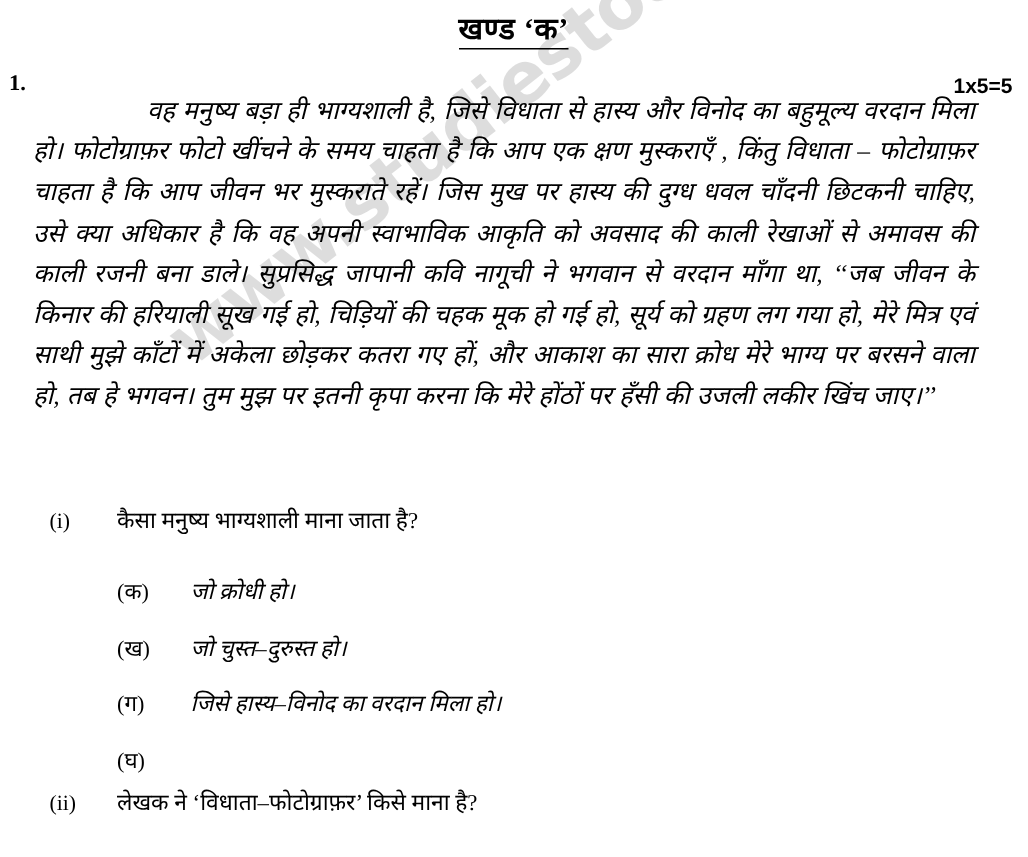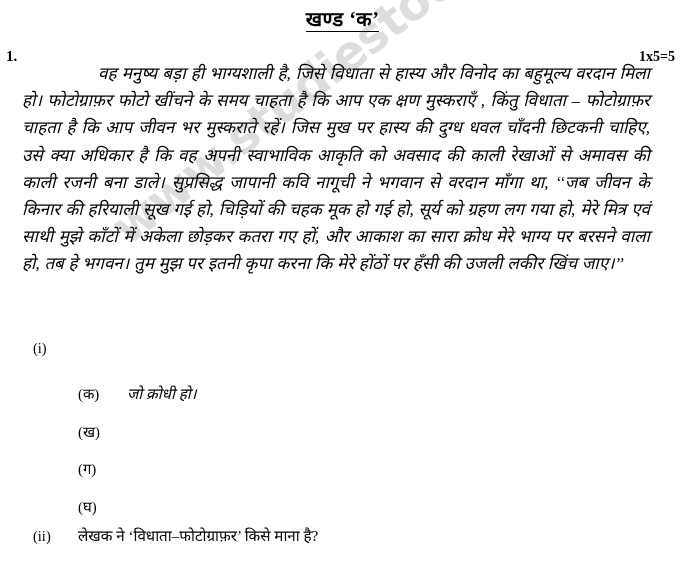--- a/index.html
+++ b/index.html
@@ -88,21 +88,21 @@
     font-weight: 700;
     letter-spacing: 0.2px;
     white-space: nowrap;
   }
   .q-marks {
     position: absolute;
     right: 10px;
     top: 3px;
     font-size: 14px;
     font-weight: 700;
-    font-family: Liberation Serif, serif;
+    font-family: Liberation Sans, sans-serif;
   }
 
   
   .passage {
     position: absolute;
     left: 22px;
     top: 60px;
     width: 628px;
     font-size: 17px;
     line-height: 27.2px;
@@ -167,33 +167,36 @@
 
   <div class="q-row">
     <span class="q-number">1.</span>
     <span class="q-marks">1x5=5</span>
   </div>
 
   <div class="passage">वह मनुष्य बड़ा ही भाग्यशाली है, जिसे विधाता से हास्य और विनोद का बहुमूल्य वरदान मिला हो।  फोटोग्राफ़र फोटो खींचने के समय चाहता है कि आप एक क्षण मुस्कराएँ , किंतु विधाता – फोटोग्राफ़र चाहता है कि आप जीवन भर मुस्कराते रहें।  जिस मुख पर हास्य की दुग्ध धवल चाँदनी छिटकनी चाहिए, उसे क्या अधिकार है कि वह अपनी स्वाभाविक आकृति को अवसाद की काली रेखाओं से अमावस की काली रजनी बना डाले।  सुप्रसिद्ध जापानी कवि नागूची ने भगवान से वरदान माँगा था, ‘‘जब जीवन के किनार की हरियाली सूख गई हो, चिड़ियों की चहक मूक हो गई हो, सूर्य को ग्रहण लग गया हो, मेरे मित्र एवं साथी मुझे काँटों में अकेला छोड़कर कतरा गए हों, और आकाश का सारा क्रोध मेरे भाग्य पर बरसने वाला हो, तब हे भगवन। तुम मुझ पर इतनी कृपा करना कि मेरे होंठों पर हँसी की उजली लकीर खिंच जाए।’’</div>
 
   <div class="subq line-block" id="subq-i">
     <span class="subq-label">(i)</span>
+    <span class="subq-text">कैसा मनुष्य भाग्यशाली माना जाता है?</span>
   </div>
 
   <div class="line-block" id="opt-ka">
     <span class="opt-label">(क)</span>
     <span class="opt-text">जो क्रोधी हो।</span>
   </div>
 
   <div class="line-block" id="opt-kha">
     <span class="opt-label">(ख)</span>
+    <span class="opt-text">जो चुस्त–दुरुस्त हो।</span>
   </div>
 
   <div class="line-block" id="opt-ga">
     <span class="opt-label">(ग)</span>
+    <span class="opt-text">जिसे हास्य–विनोद का वरदान मिला हो।</span>
   </div>
 
   <div class="line-block" id="opt-gha">
     <span class="opt-label">(घ)</span>
   </div>
 
   <div class="subq line-block" id="subq-ii">
     <span class="subq-label">(ii)</span>
     <span class="subq-text">लेखक ने ‘विधाता–फोटोग्राफ़र’ किसे माना है?</span>
   </div>

